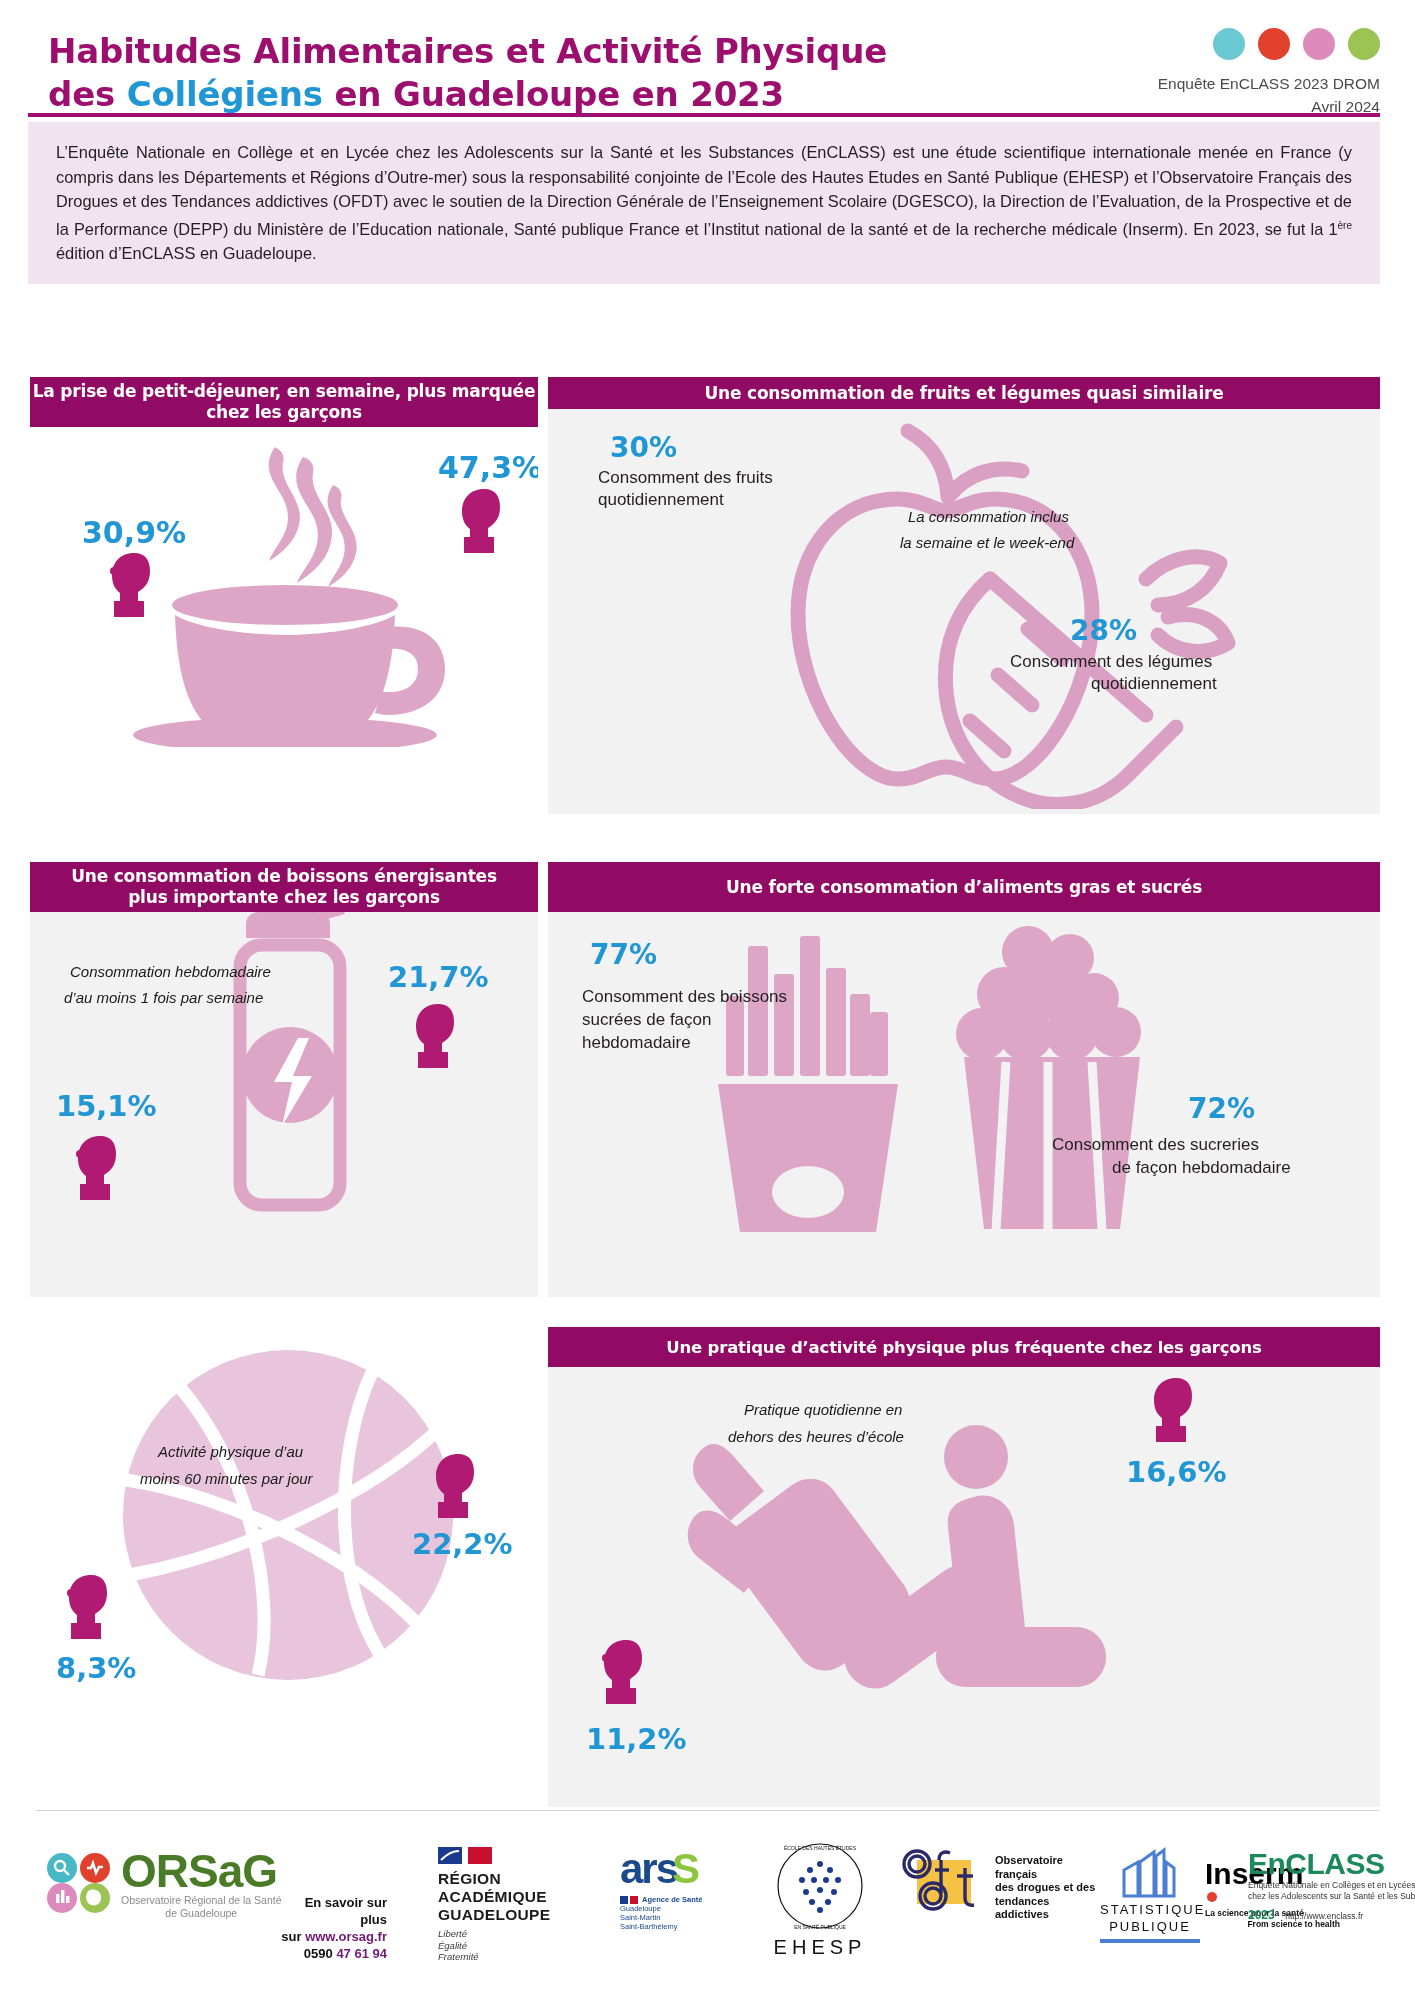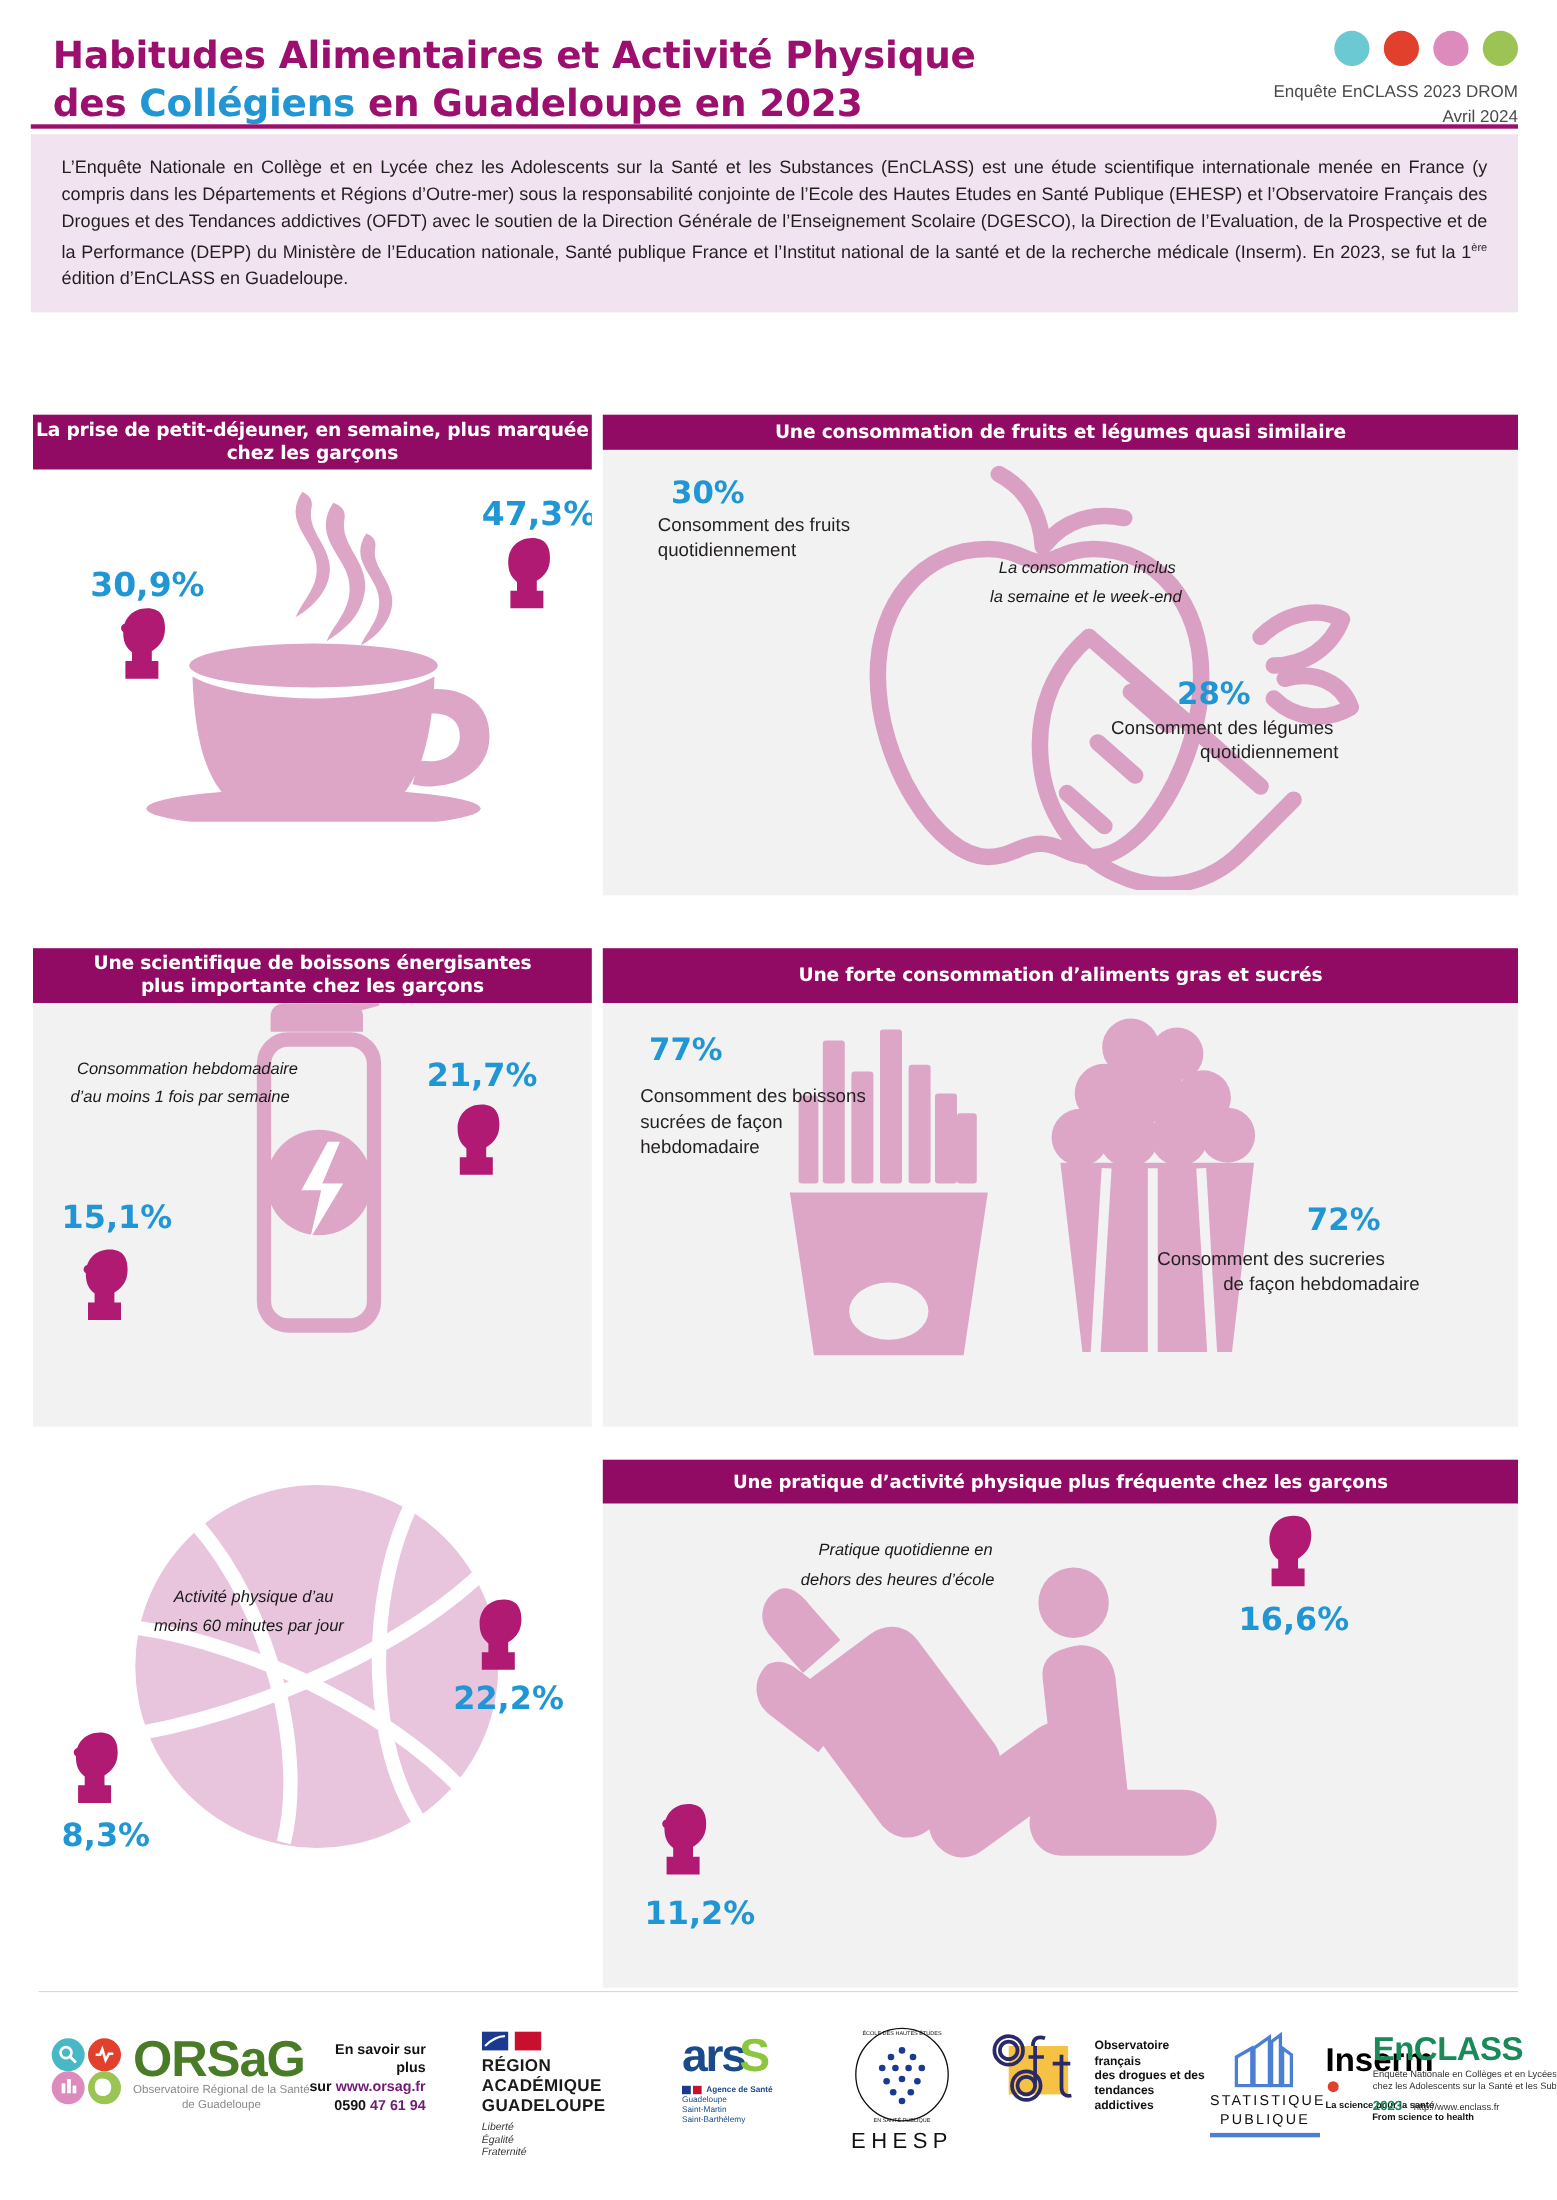--- a/index.html
+++ b/index.html
@@ -184,21 +184,21 @@
       <div class="note" style="left:352px;top:121px;">la semaine et le week-end</div>
 
       <div class="pct" style="left:522px;top:205px;font-size:28px;">28%</div>
       <div class="caption" style="left:462px;top:242px;">Consomment des légumes</div>
       <div class="caption" style="left:543px;top:264px;">quotidiennement</div>
     </div>
   </div>
 
   <div class="panel" style="left:30px;top:862px;width:508px;height:435px;">
     <div class="panel-head two-line" style="width:508px;height:50px;flex-direction:column;">
-      <div>Une scientifique de boissons énergisantes</div>
+      <div>Une consommation de boissons énergisantes</div>
       <div>plus importante chez les garçons</div>
     </div>
     <div class="panel-body" style="width:508px;height:385px;">
       <svg class="icon-abs" style="left:180px;top:-12px;" width="160" height="330" viewBox="0 0 160 330">
         <g fill="none" stroke="#dda6c6" stroke-width="13">
           <rect x="30" y="45" width="100" height="260" rx="22"></rect>
         </g>
         <g fill="#dda6c6">
           <path d="M48 12 h60 a12 12 0 0 1 12 12 v14 h-84 v-14 a12 12 0 0 1 12 -12z"></path>
           <path d="M108 6 l22 -6 l5 14 l-22 6z"></path>
@@ -347,21 +347,21 @@
             <rect x="21" y="44" width="3.4" height="7"></rect>
           <path d="M45 38 c7 -2 12 3 11 9 c-1 6 -7 8 -12 5 c-4 -3 -4 -12 1 -14z"></path>
         </g>
       </svg>
       <div style="position:absolute;left:76px;top:0;">
         <div class="orsag-name">ORSaG</div>
         <div class="orsag-sub">Observatoire Régional de la Santé</div>
         <div class="orsag-sub">de Guadeloupe</div>
       </div>
       <div class="orsag-info" style="position:absolute;left:232px;top:6px;width:110px;">
-        <div style="color:#111;">En savoir sur plus</div>
+        <div style="color:#111;margin-top:40px;">En savoir sur plus</div>
         <div><span style="color:#111;">sur </span><span style="color:#701a75;">www.orsag.fr</span></div>
         <div><span style="color:#111;">0590 </span><span style="color:#701a75;">47 61 94</span></div>
       </div>
     </div>
 
     <div class="logo" style="left:438px;top:36px;width:160px;">
       <svg width="56" height="20" viewBox="0 0 56 20" style="display:block;">
         <rect x="0" y="1" width="24" height="17" fill="#1a3a8f"></rect>
         <rect x="30" y="1" width="24" height="17" fill="#c8102e"></rect>
         <path d="M3 14 c6 -6 12 -9 18 -9" stroke="#ffffff" stroke-width="2" fill="none"></path>

